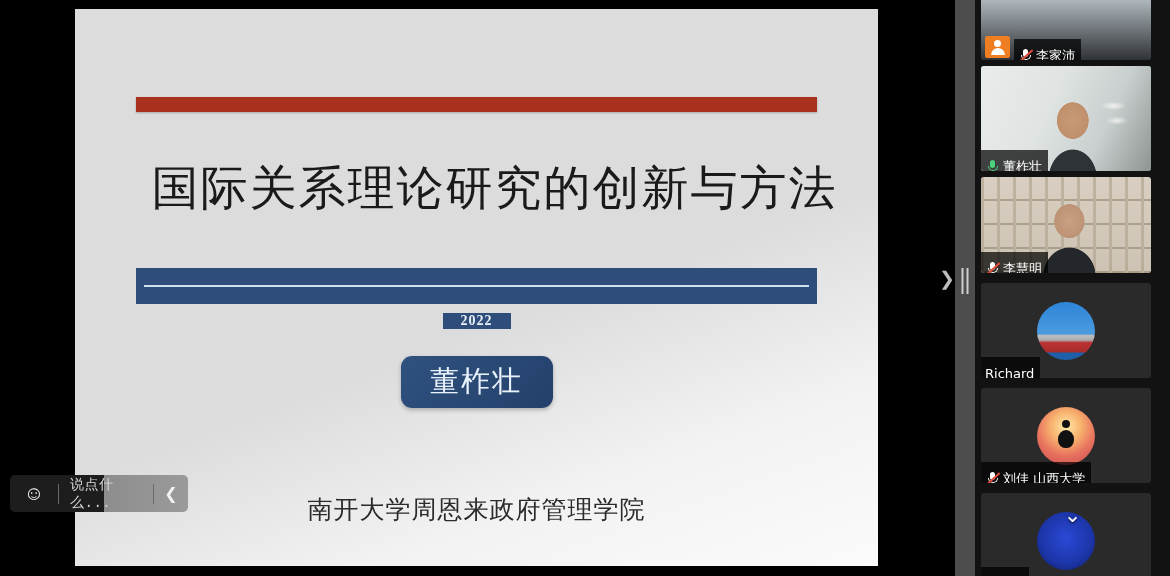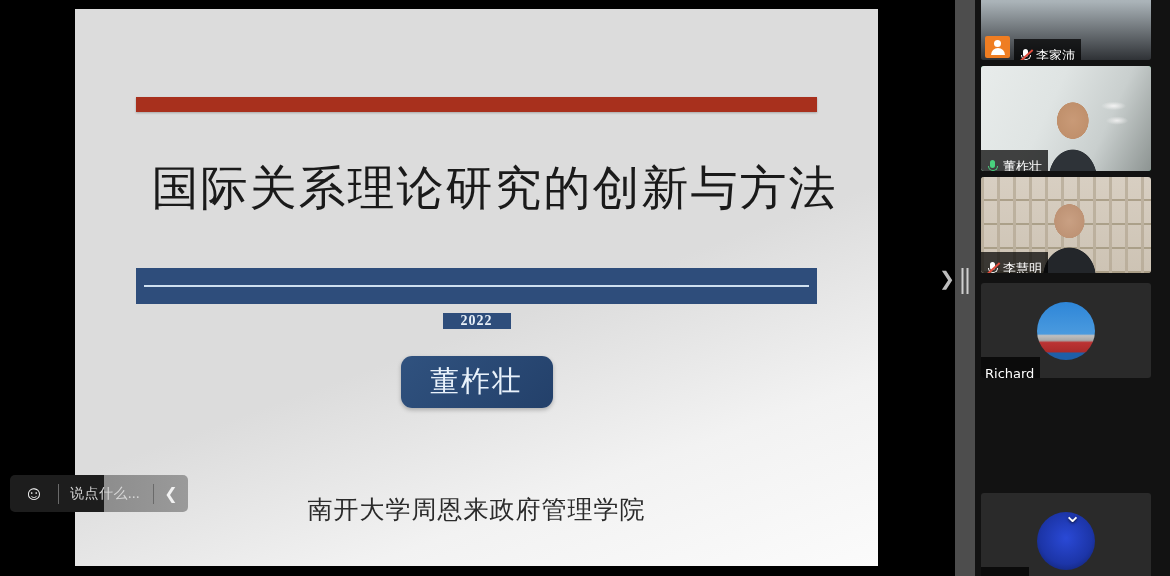--- a/index.html
+++ b/index.html
@@ -95,21 +95,21 @@
     background:linear-gradient(to right,#1d1d1d 0%,#1d1d1d 53%,#8d8d8d 53%,#9a9a9a 100%);
   }
   .chat-emoji {
     width:48px; height:37px; display:flex; align-items:center; justify-content:center;
     color:#fff; font-size:20px; cursor:pointer;
   }
   .chat-sep { width:1px; height:20px; background:#6a6a6a; }
   .chat-input {
     flex:1; height:37px; display:flex; align-items:center; padding-left:11px;
     color:#d7d7d7; font-size:14px; letter-spacing:.5px; cursor:text;
-    font-family:Liberation Serif, serif;
+    font-family:Liberation Mono, monospace;
   }
   .chat-collapse {
     width:34px; height:37px; display:flex; align-items:center; justify-content:center;
     color:#f2f2f2; font-size:16px; cursor:pointer;
   }
 
   
   .strip {
     position:absolute; left:975px; top:0; width:195px; height:576px;
     background:#121212; overflow:hidden;
@@ -263,20 +263,38 @@
         <span class="mic muted">
           <span class="body"></span>
             <span class="arc"></span>
             <span class="stem"></span>
             <span class="slash"></span>
         </span>
         <span class="label">李慧明</span>
       </div>
     </div>
 
+    <div class="tile" style="top:388px;height:95px;">
+      <div class="avatar" style="background:
+             radial-gradient(circle at 50% 34%,#ffe9a8 0%,#f7b16d 32%,#e8735f 60%,#c4474f 100%);">
+        <span style="position:absolute;left:50%;top:56%;transform:translate(-50%,-50%);
+                     width:16px;height:18px;border-radius:50% 50% 45% 45%;background:#111;"></span>
+        <span style="position:absolute;left:50%;top:30%;transform:translate(-50%,-50%);
+                     width:8px;height:8px;border-radius:50%;background:#111;"></span>
+      </div>
+      <div class="namepill">
+        <span class="mic muted">
+          <span class="body"></span>
+            <span class="arc"></span>
+            <span class="stem"></span>
+            <span class="slash"></span>
+        </span>
+        <span class="label">刘佳 山西大学</span>
+      </div>
+    </div>
 
     <div class="tile" style="top:493px;height:95px;">
       <div class="avatar" style="background:radial-gradient(circle at 50% 45%,#2a49d6 0%,#1c35a8 60%,#0c1a55 100%);">
       </div>
       <div class="namepill">
         <span class="label">123怡</span>
       </div>
     </div>
 
     <div class="scroll-chevron">⌄</div>

